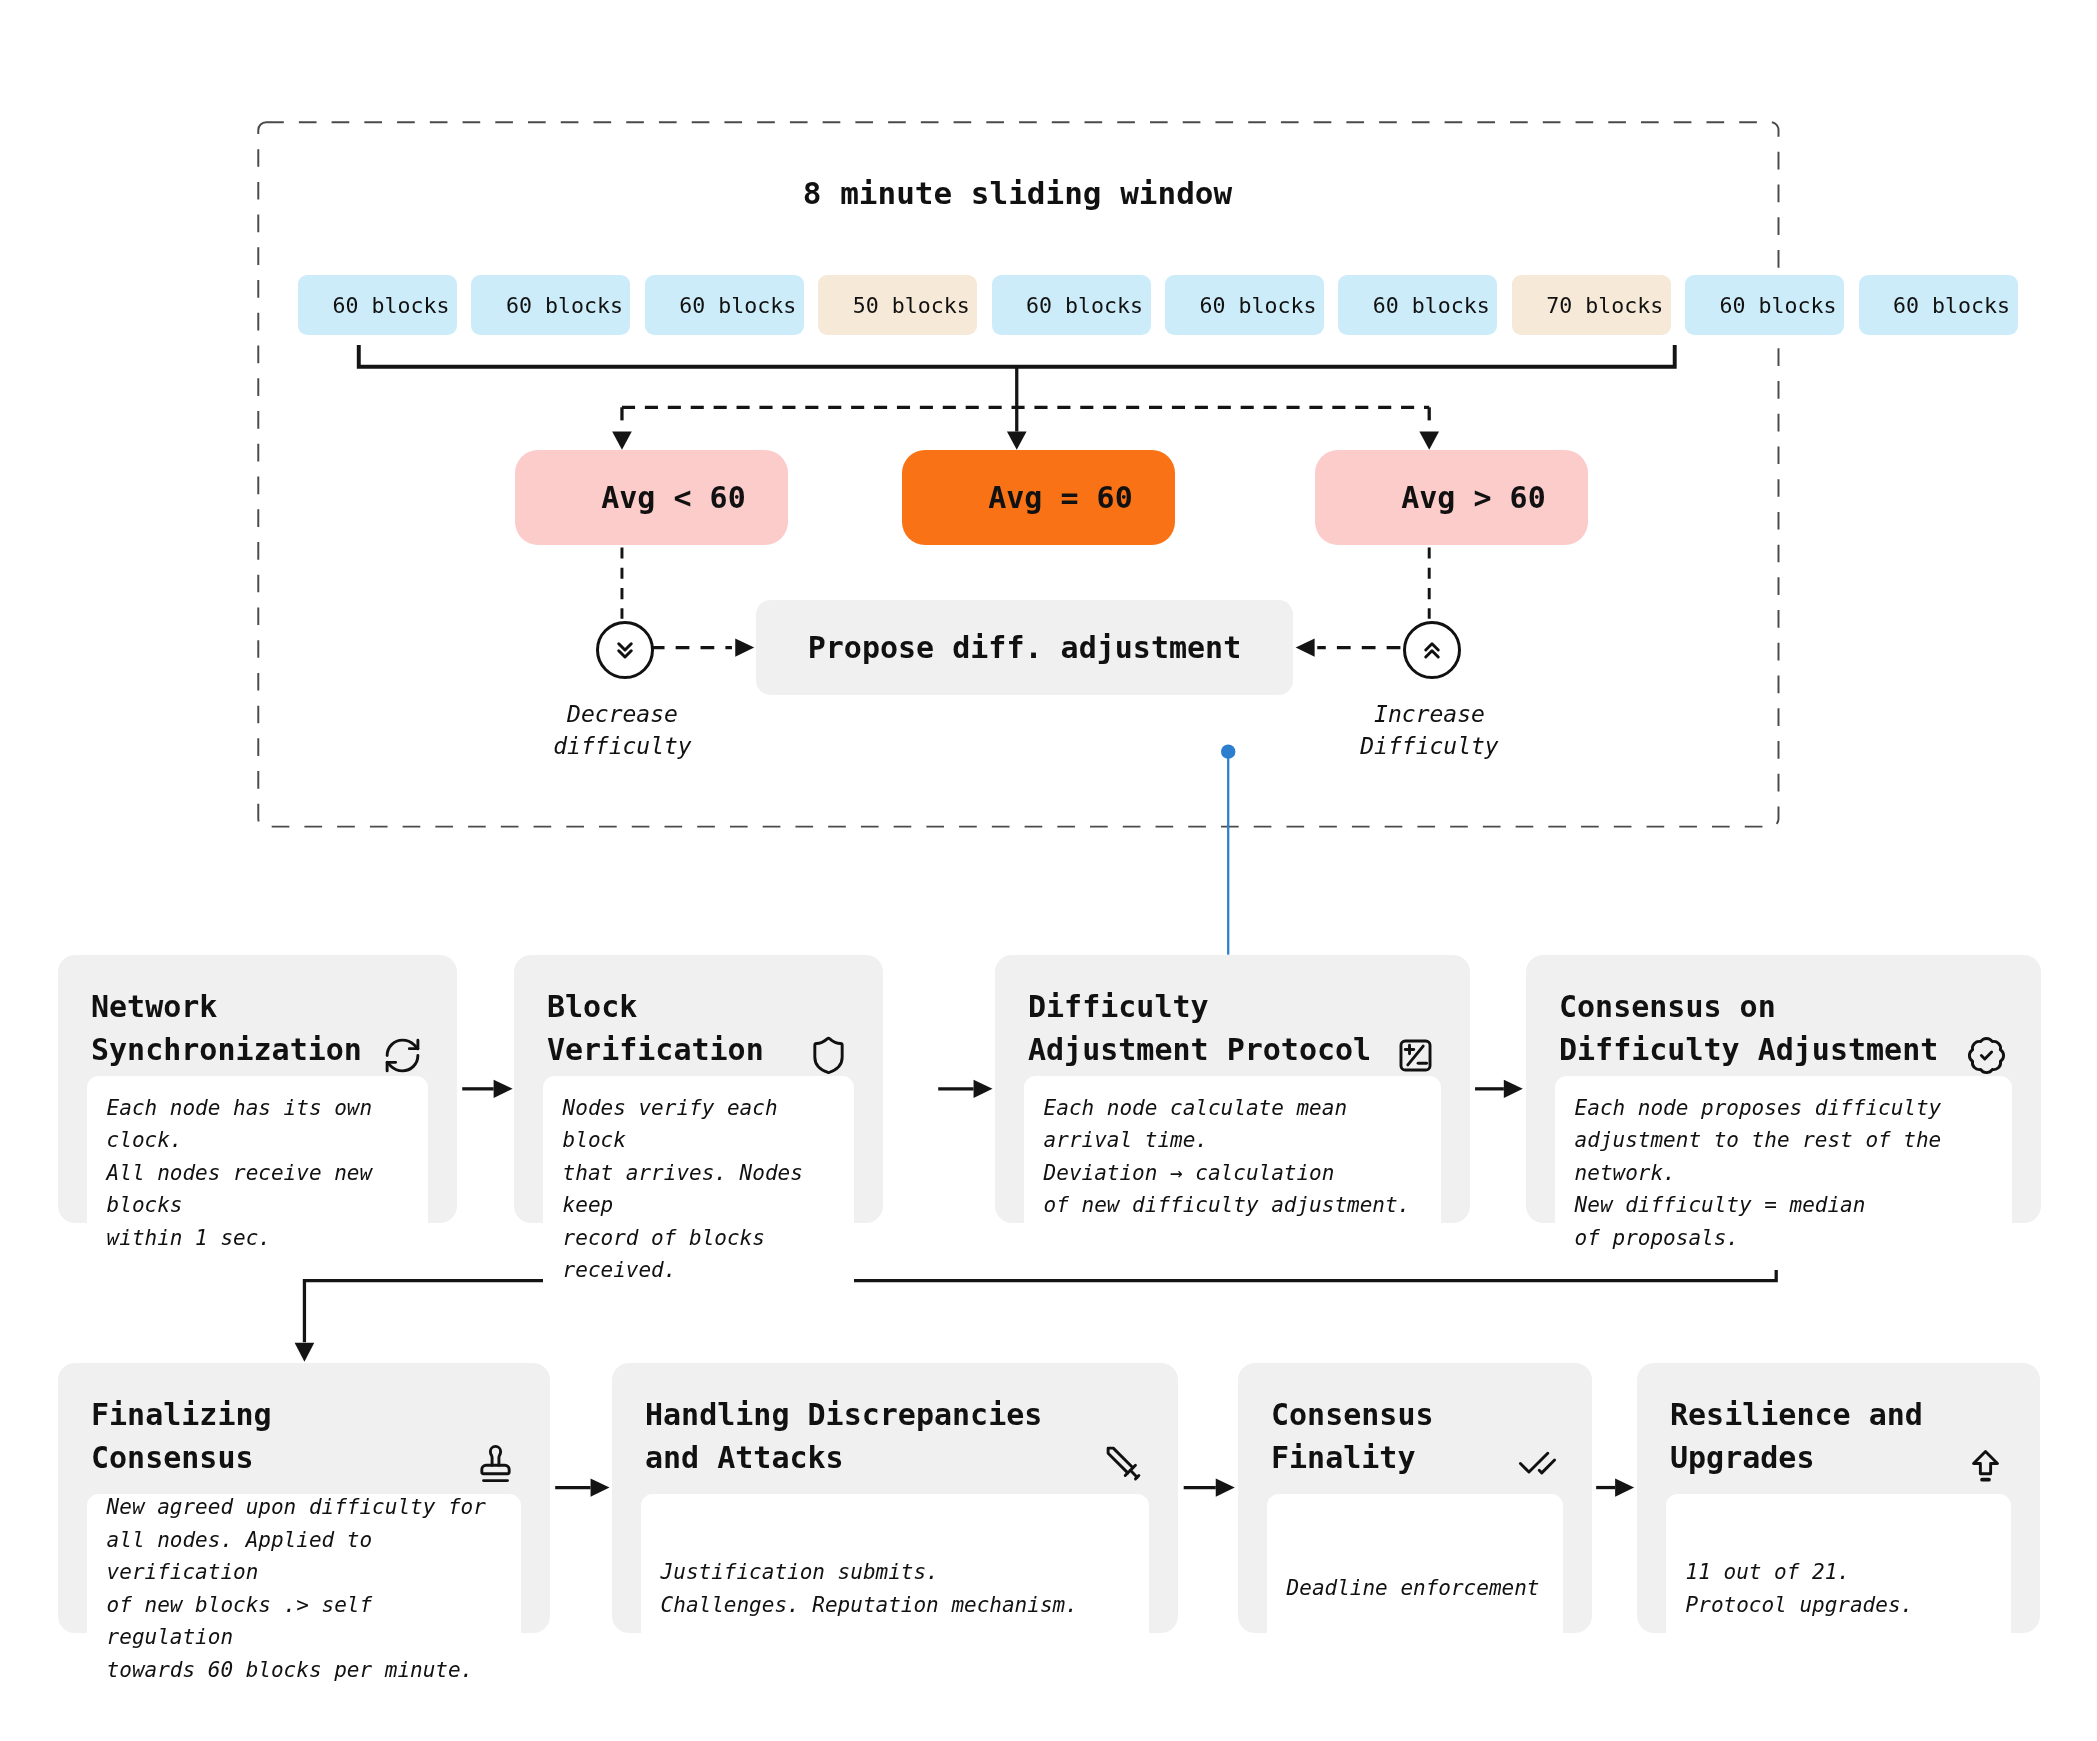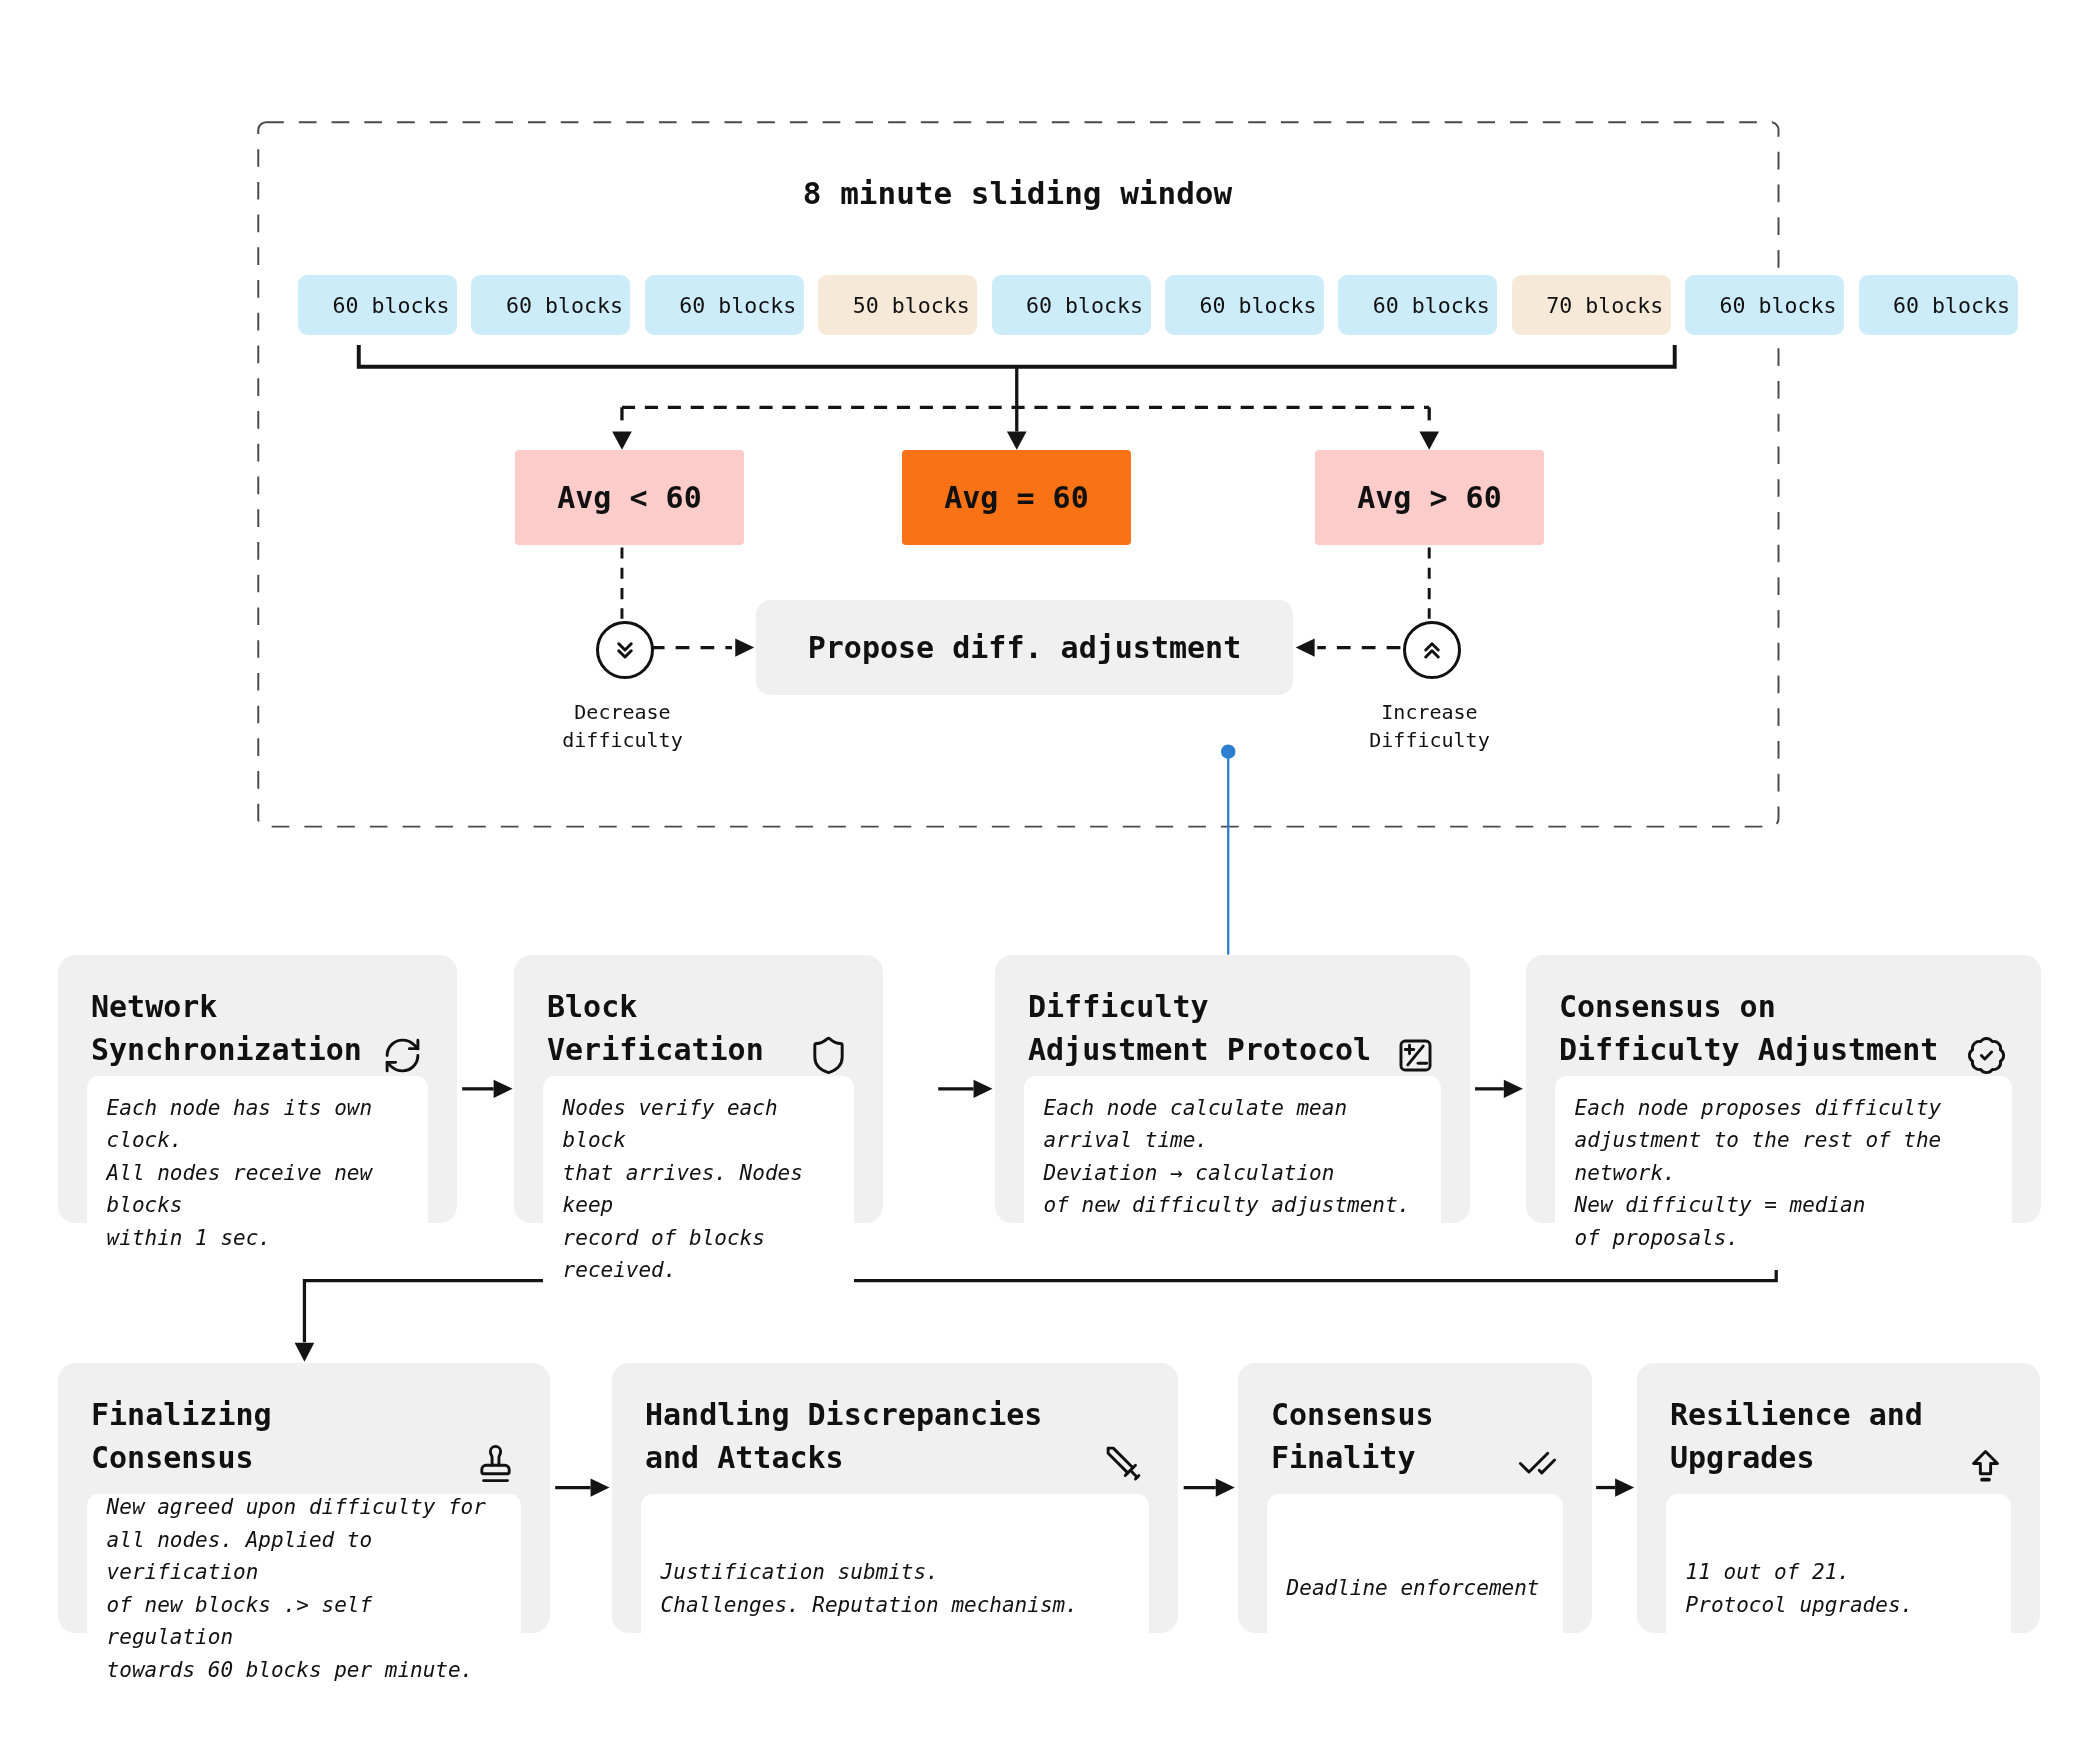--- a/index.html
+++ b/index.html
@@ -13,36 +13,36 @@
     position:absolute;left:257px;top:175px;width:1521px;text-align:center;
     font-size:31px;font-weight:bold;letter-spacing:0px;z-index:2;white-space:pre-line;
   }
   .blocks-row{position:absolute;left:298px;top:275px;display:flex;gap:14.4px;z-index:2;}
   .block{
     width:132px;height:60px;border-radius:9.2px;background:#cdecfa;
     display:flex;align-items:center;justify-content:center;font-size:21.6px;padding-left:27px;
   }
   .block.tan{background:#f6e9d8;}
   .avg-box{
-    position:absolute;width:229px;height:95px;border-radius:4px;z-index:2;
-    display:flex;align-items:center;justify-content:center;font-size:30px;font-weight:bold;
+    position:absolute;width:229px;height:95px;border-radius:23px;z-index:2;
+    display:flex;align-items:center;justify-content:center;font-size:30px;font-weight:bold;padding-left:44px;
   }
   .avg-red{background:#fccccb;}
   .avg-green{background:#f97316;}
   .propose-box{
     position:absolute;left:756px;top:600px;width:537px;height:95px;border-radius:14.4px;
     background:#f0f0f1;display:flex;align-items:center;justify-content:center;
     font-size:30px;font-weight:bold;z-index:2;
   }
   .dir-circle{
     position:absolute;width:52px;height:52px;border-radius:50%;
     border:3.3px solid #111;background:#fff;display:flex;align-items:center;justify-content:center;z-index:2;
   }
   .dir-label{
-    position:absolute;width:223px;text-align:center;font-size:20px;
+    position:absolute;width:223px;text-align:center;font-size:23px;font-style:italic;
     line-height:1.38;white-space:pre-line;z-index:2;
   }
   .card{
     position:absolute;background:#f0f0f1;border-radius:17px;z-index:2;
   }
   .card-title{
     position:absolute;left:33px;top:31px;font-size:30px;font-weight:bold;line-height:1.42;
     white-space:pre-line;
   }
   .card-icon{position:absolute;right:34px;top:80px;width:41px;height:41px;}

